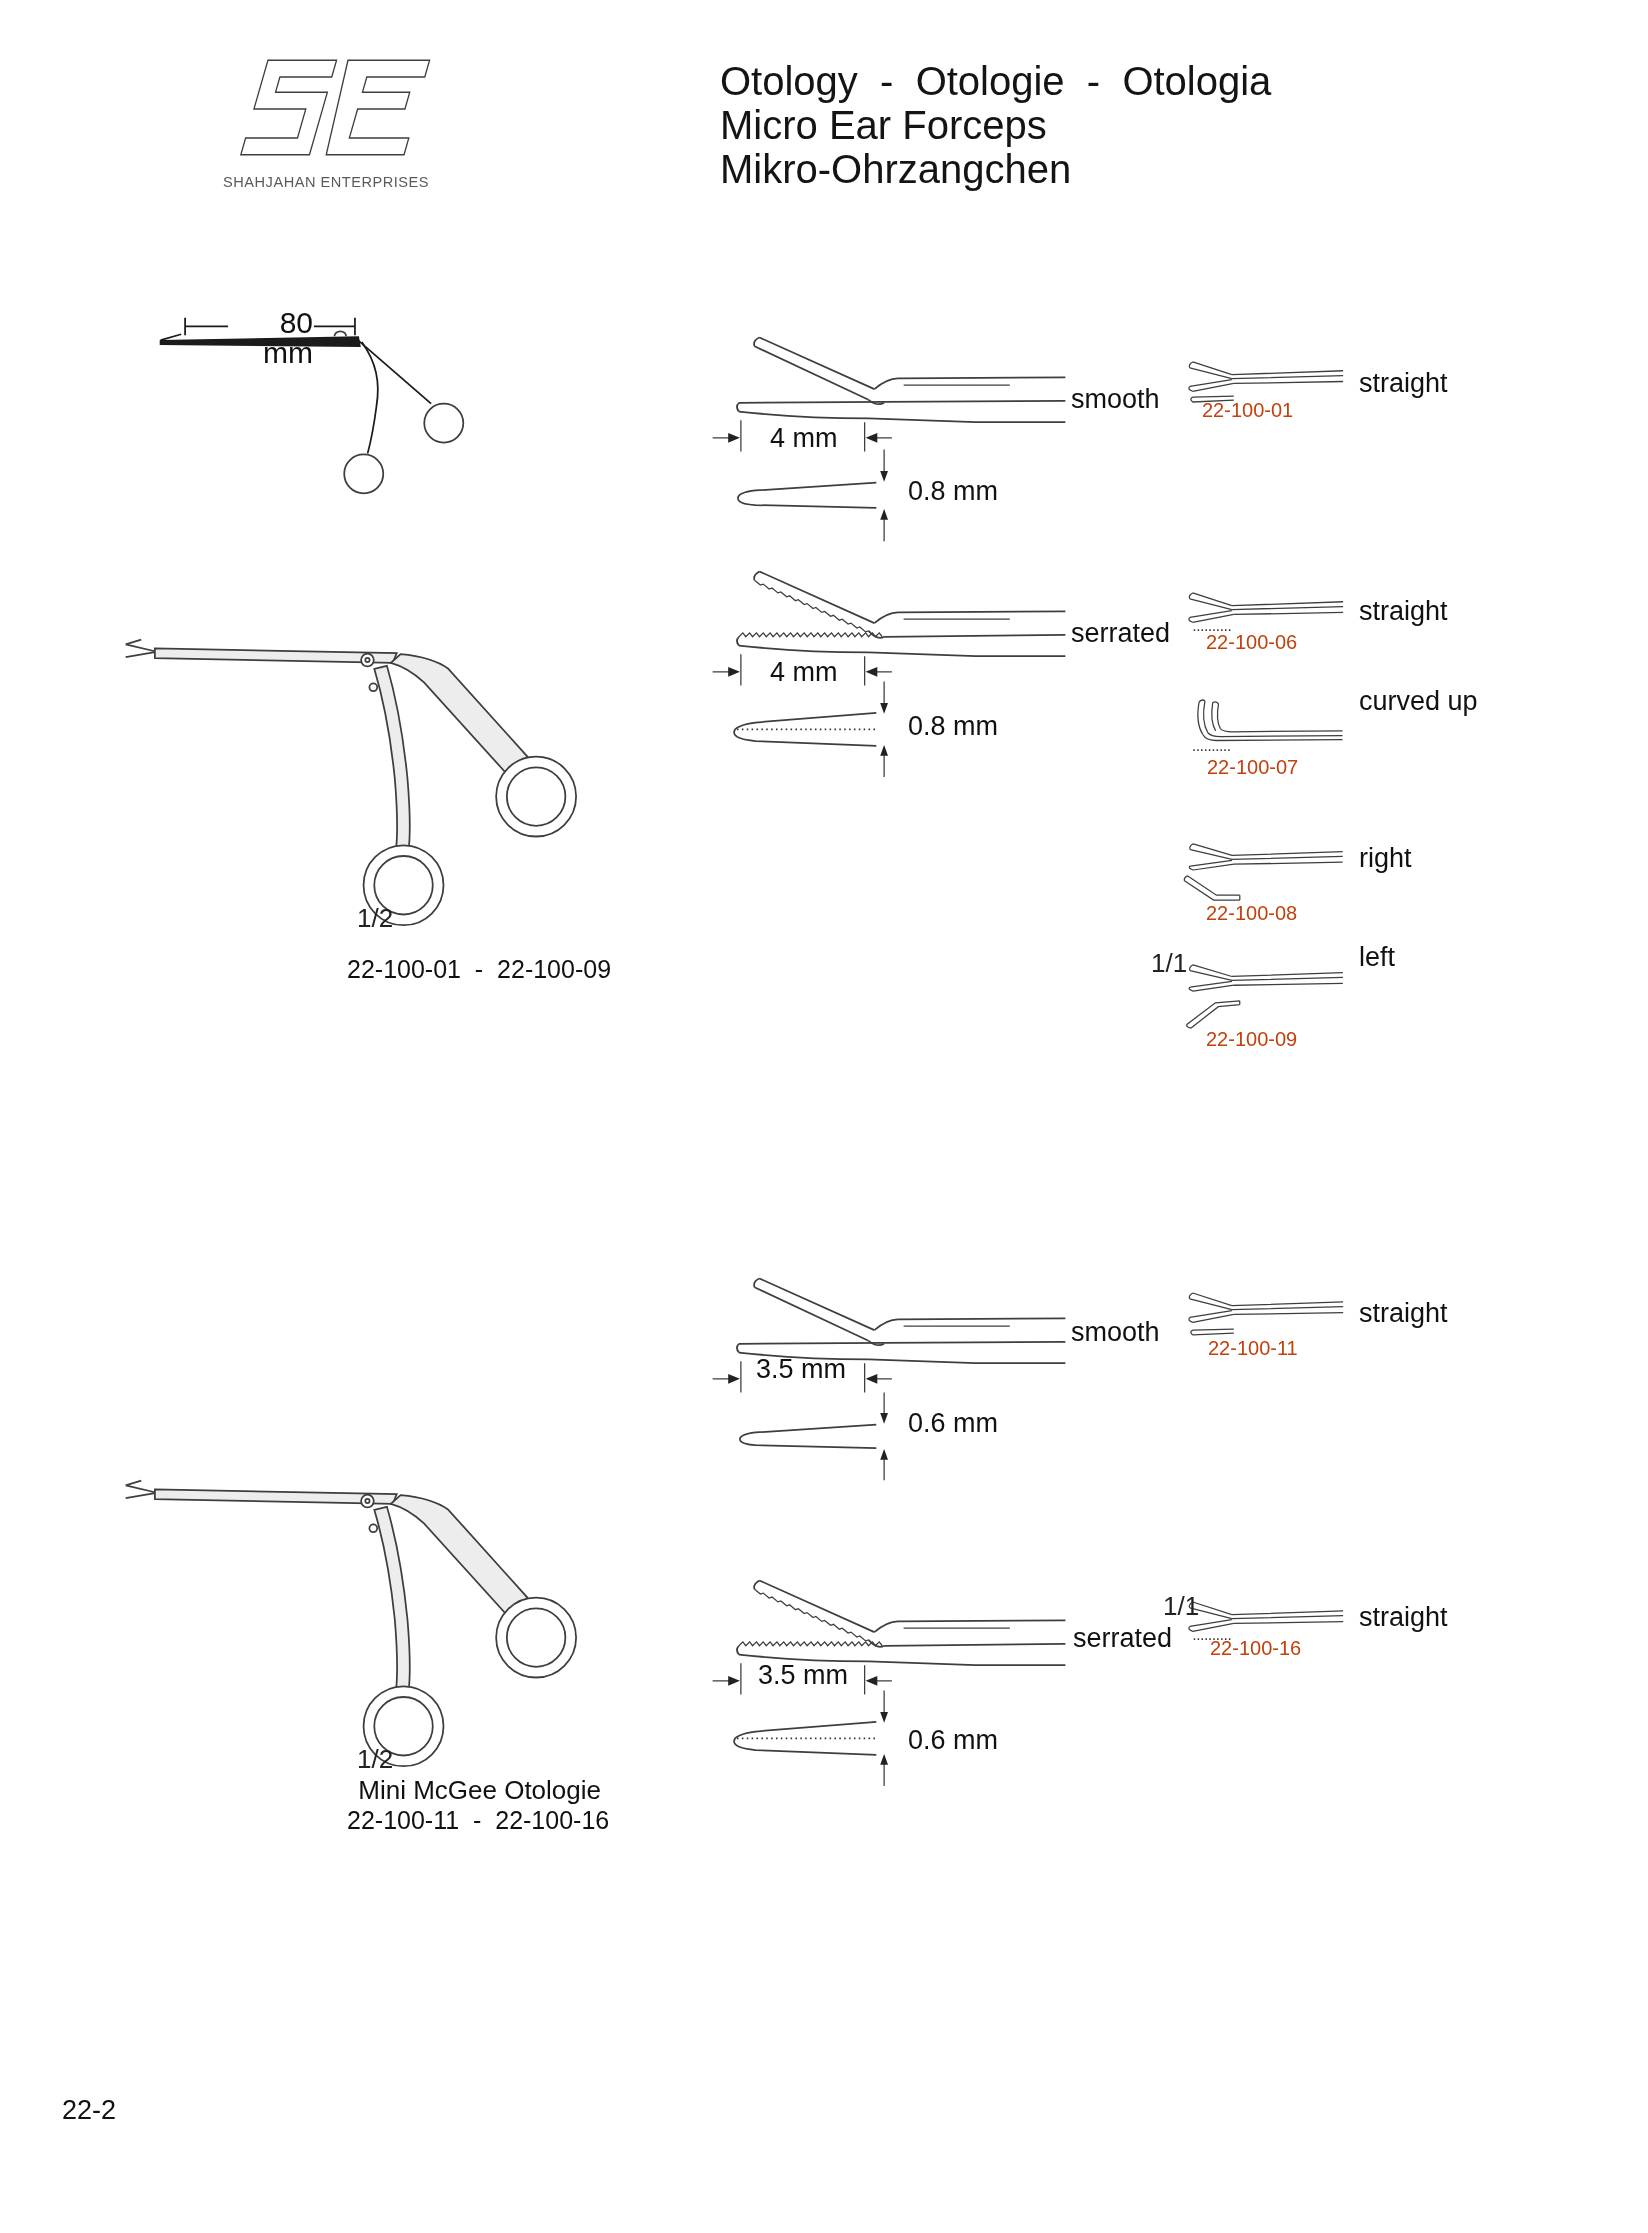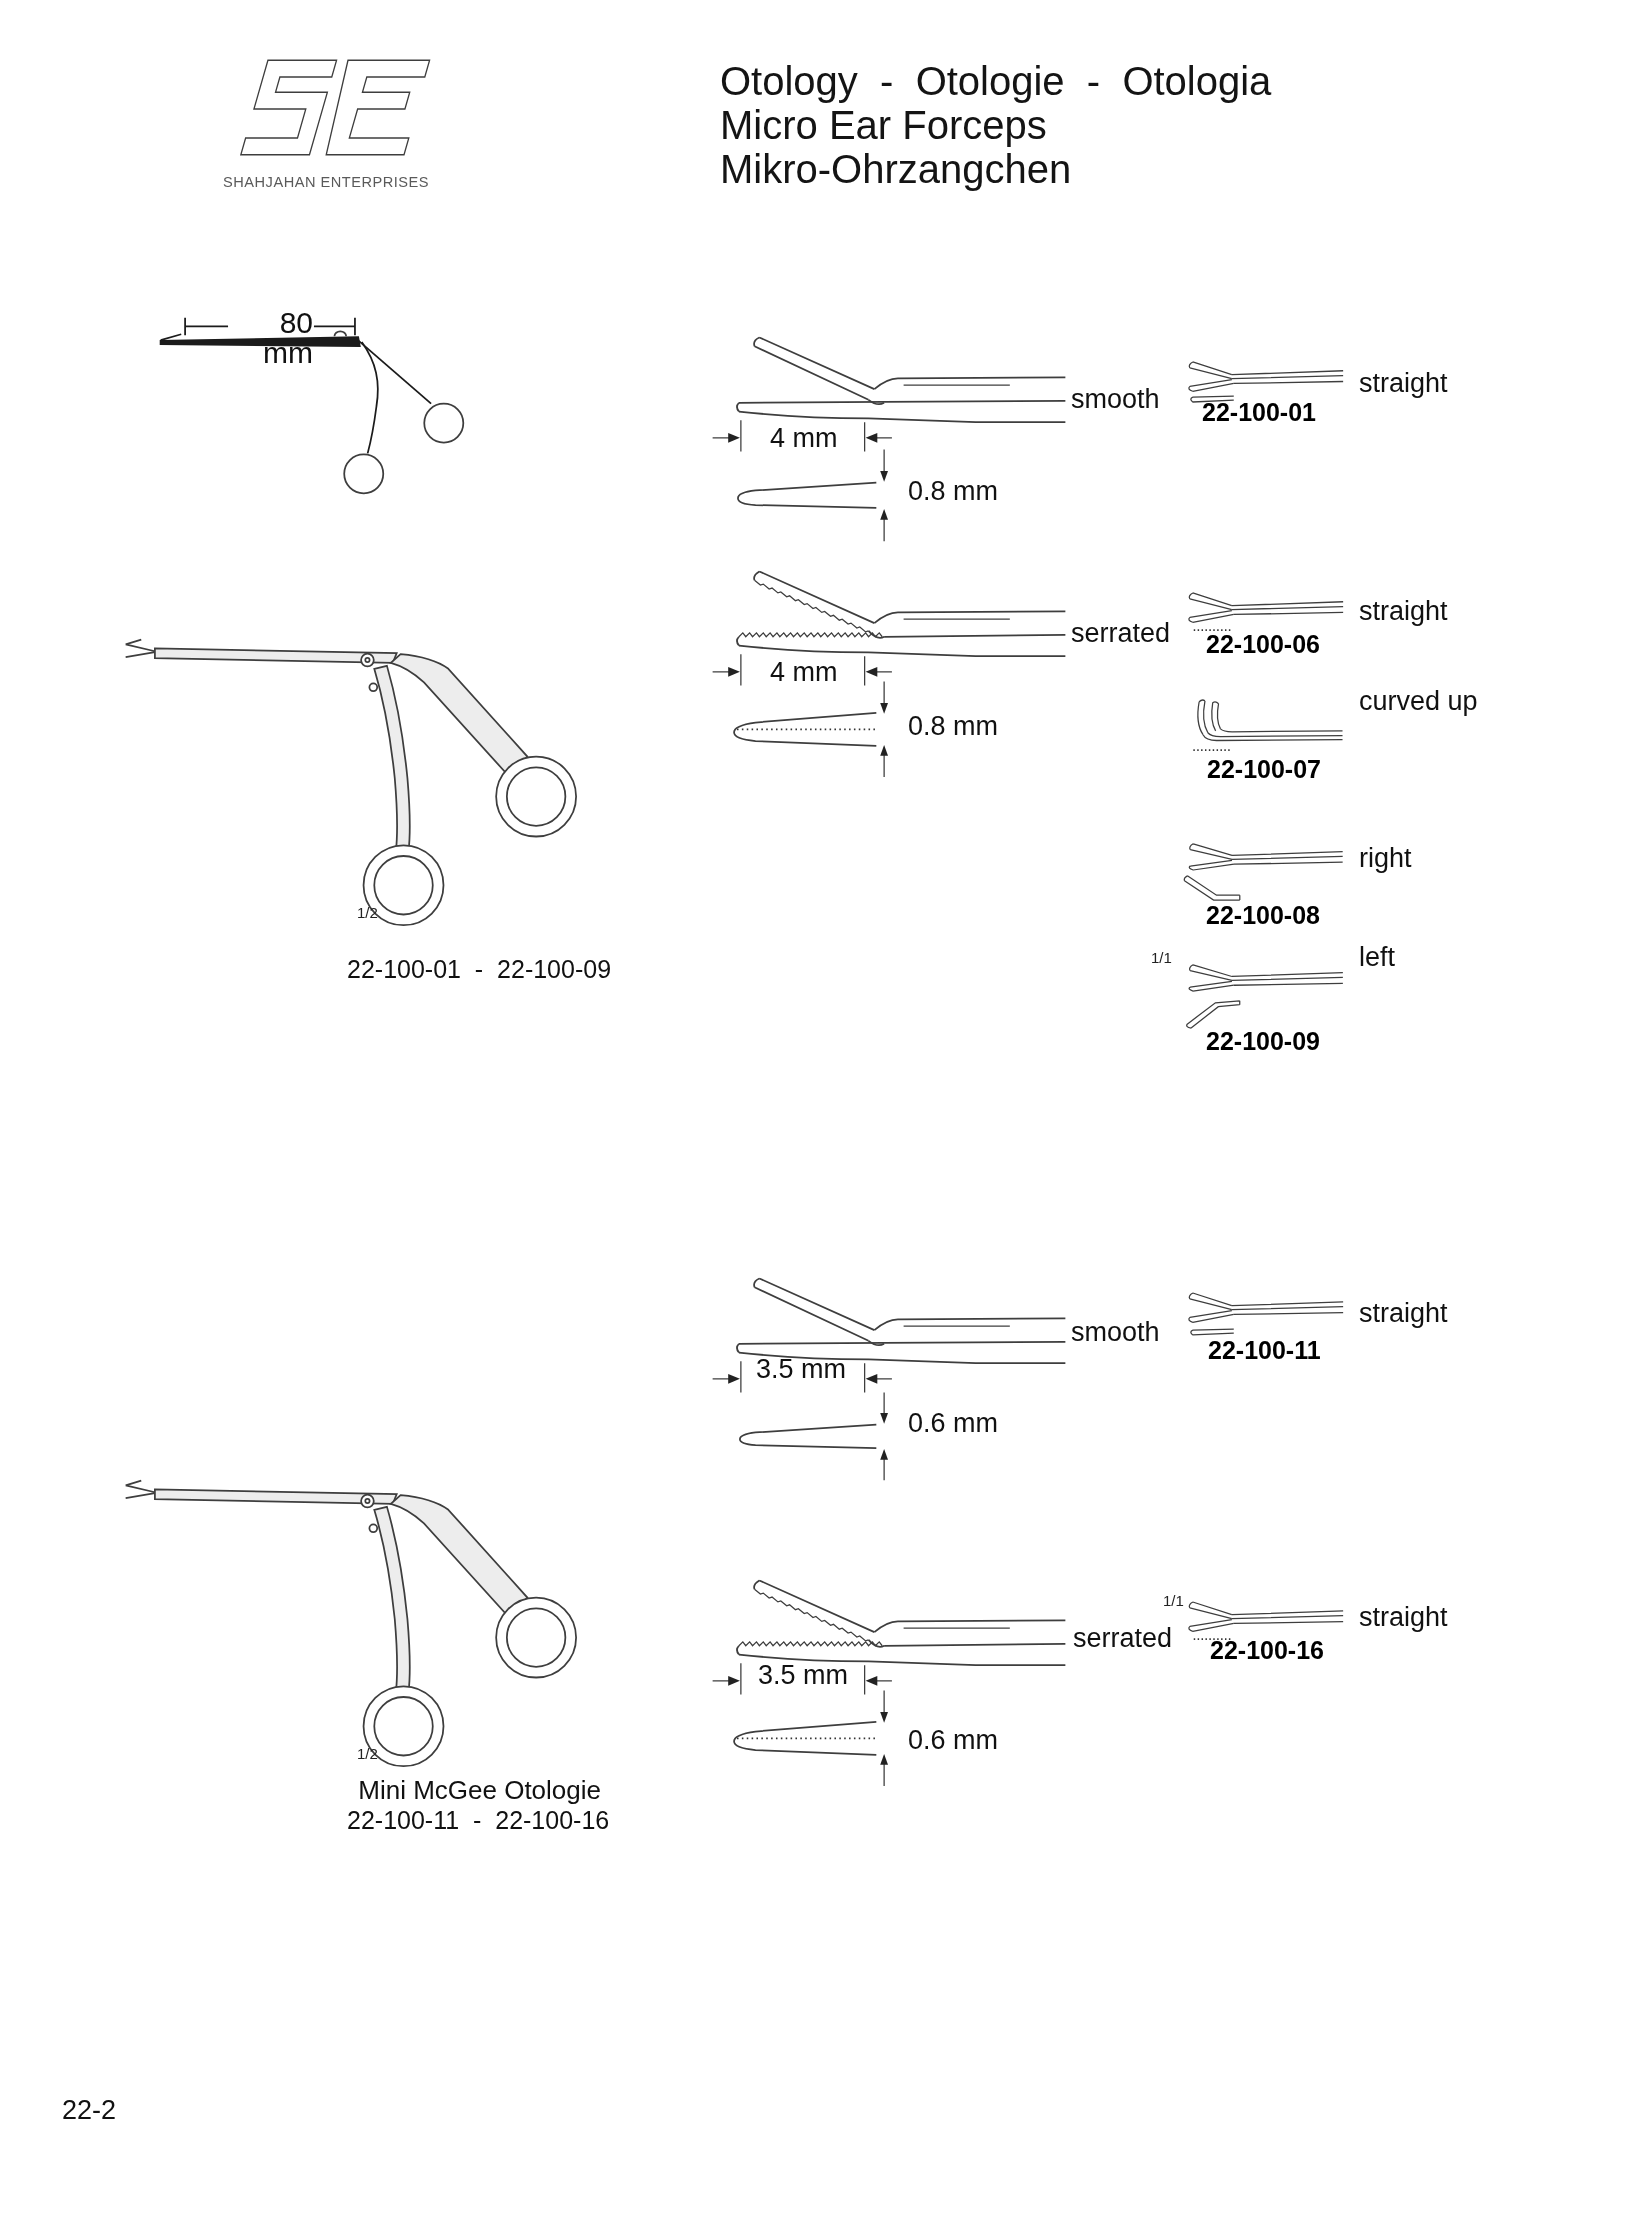--- a/index.html
+++ b/index.html
@@ -13,23 +13,23 @@
   .fillgrey{fill:#ededed;stroke:#3e3e3e;}
   .fillwhite{fill:#ffffff;stroke:#3e3e3e;}
   .dark{fill:#1b1b1b;stroke:none;}
   .darkline{stroke:#1b1b1b;}
   .thin{stroke-width:1.3;}
   .arrow{fill:#222;stroke:none;}
   .hatch{stroke:#333;}
   .company{font-size:14.6px;letter-spacing:0.5px;color:#5a5a5a;}
   .title{font-size:40px;line-height:44px;color:#141414;}
   .lbl{font-size:27px;color:#111;}
-  .code{font-size:25px;color:#000000;font-weight:bold;}
+  .code{font-size:20px;color:#c2410c;}
   .cap{font-size:25px;color:#111;}
-  .scale{font-size:15px;color:#222;}
+  .scale{font-size:26px;color:#222;}
 </style>
 </head>
 <body>
 
 <div id="page">
 
   <svg style="left:193px;top:52px" width="244" height="111" viewBox="0 0 320 140">
     <g transform="translate(40,2) skewX(-16)" fill="#c8191c" stroke="none">
       <path d="M60,6 H150 V28 H82 V48 H150 V130 H60 V108 H128 V70 H60 Z" fill="#c8191c" stroke="none"></path>
       <path d="M165,6 H272 V28 H196 V48 H258 V70 H196 V108 H274 V130 H172 Z" fill="#c8191c" stroke="none"></path>

